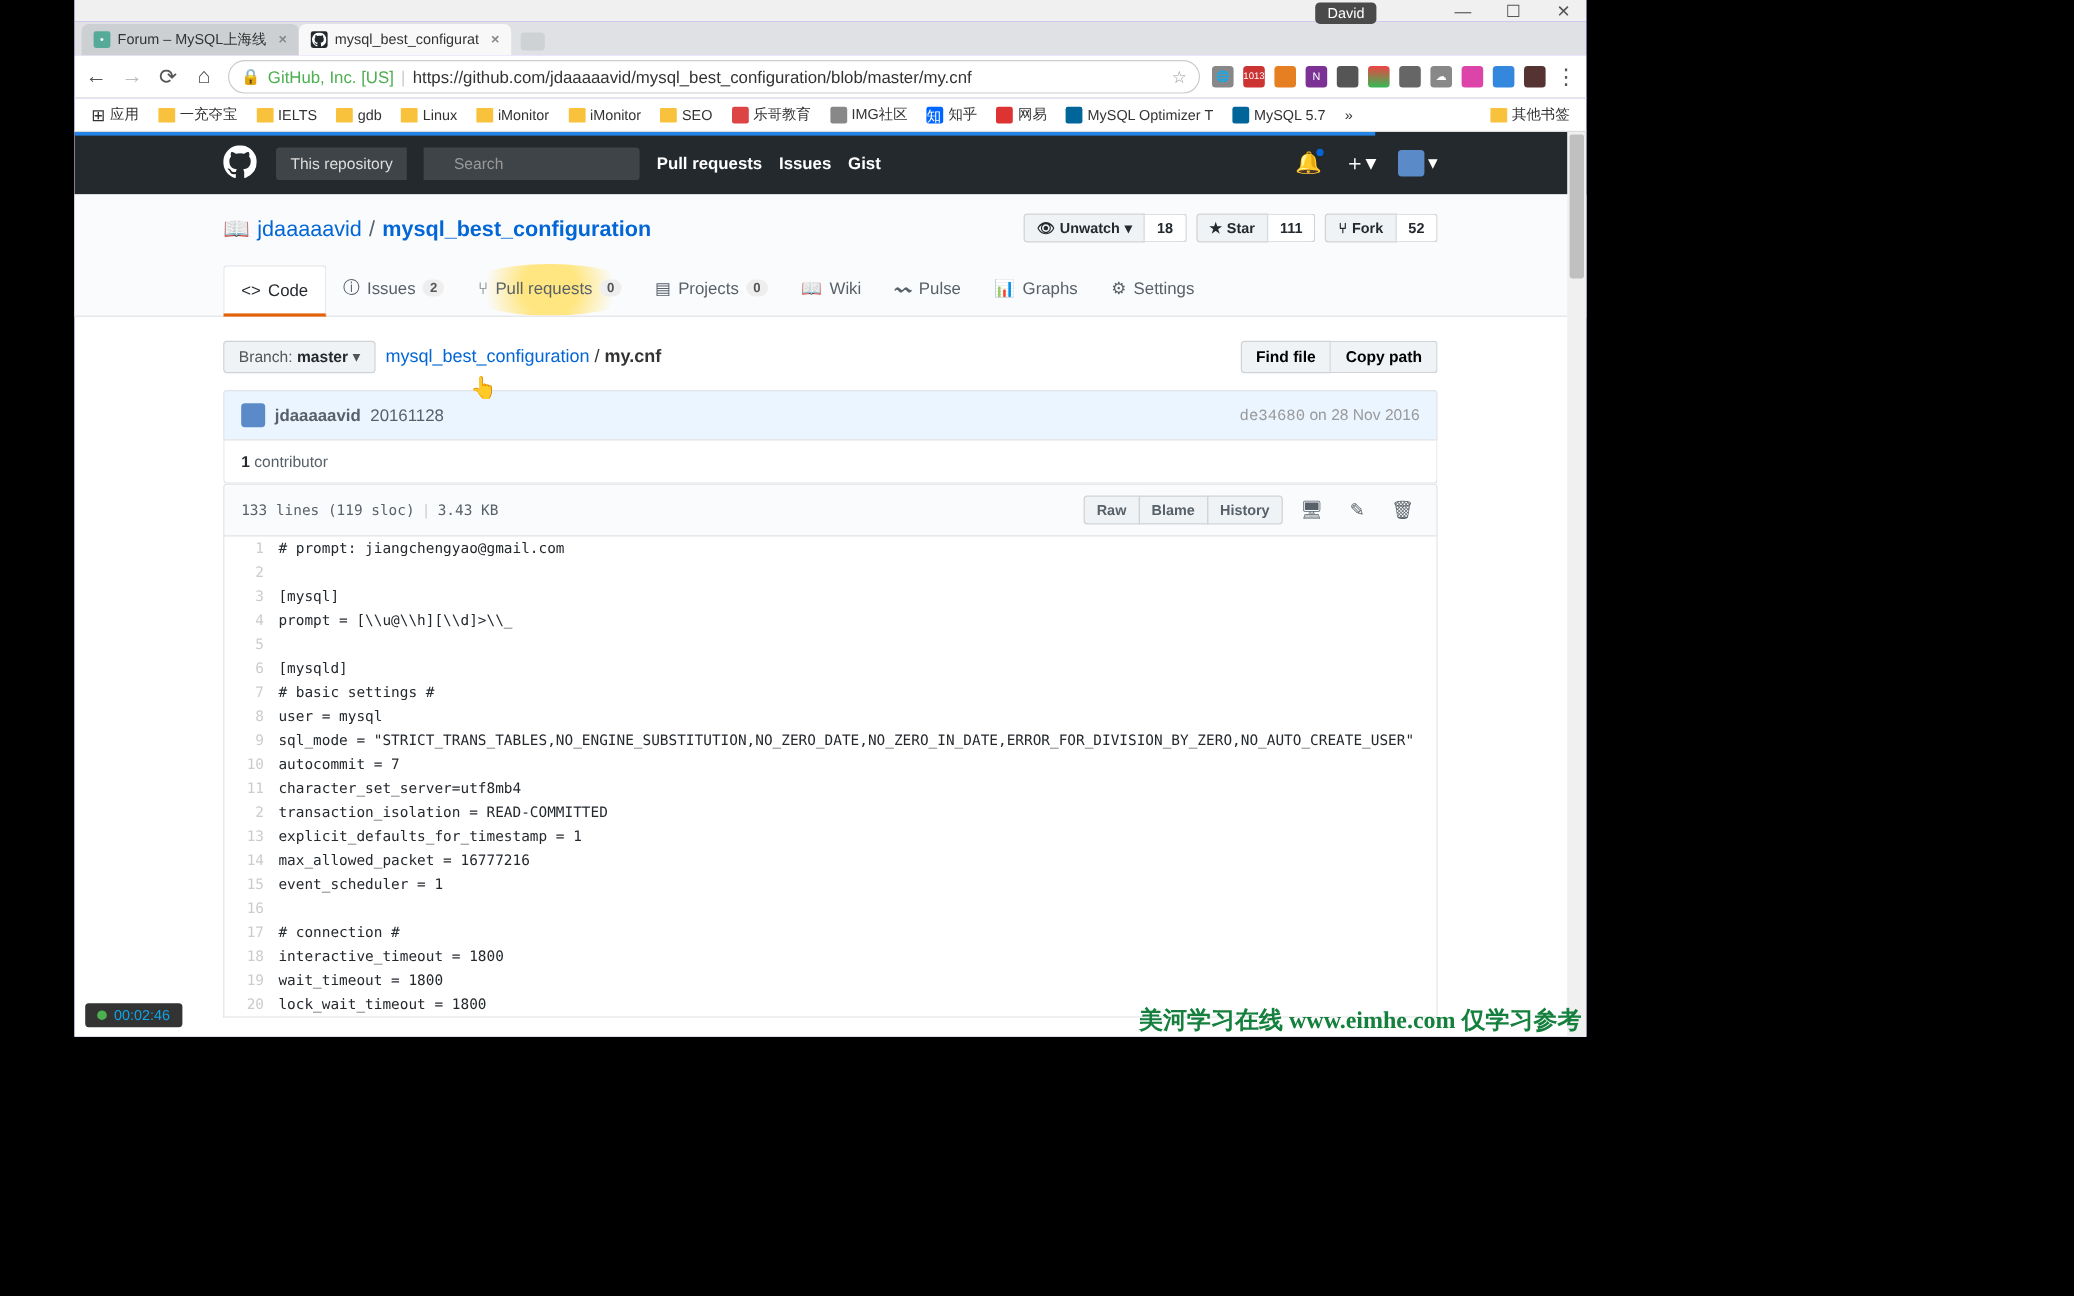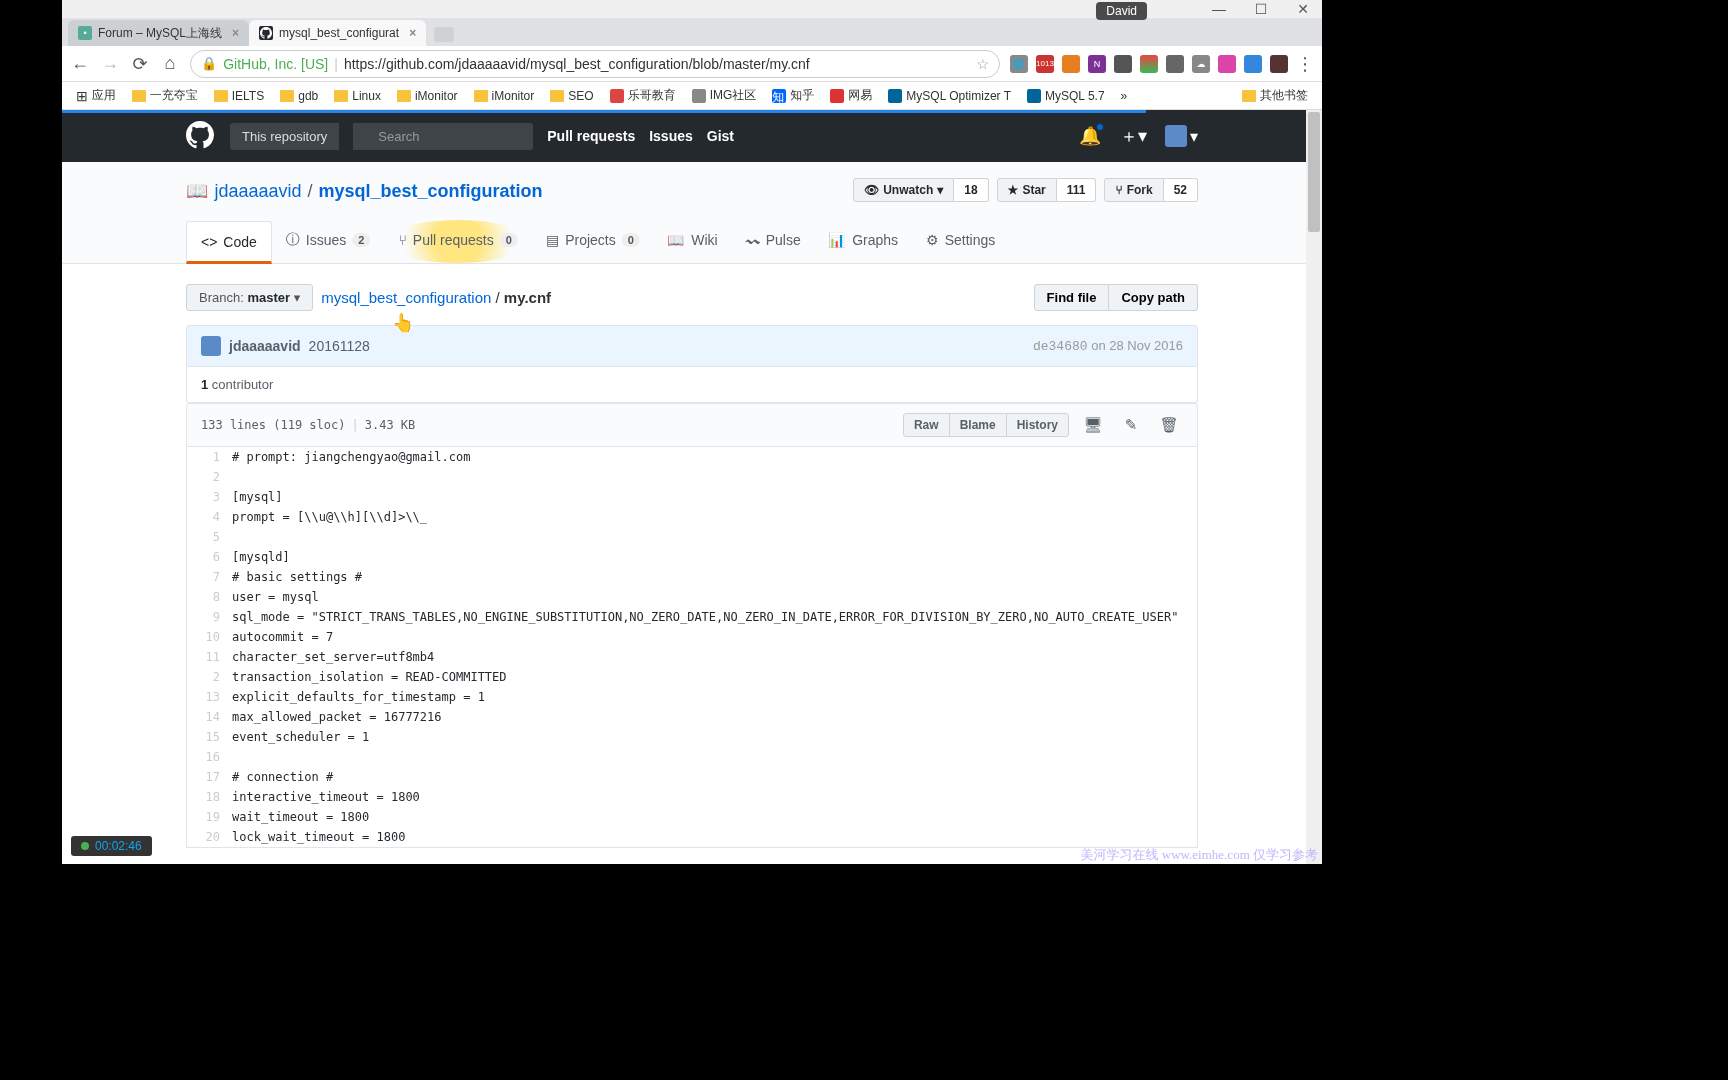--- a/index.html
+++ b/index.html
@@ -83,21 +83,21 @@
 .file-actions .ficon{width:28px;height:26px;display:flex;align-items:center;justify-content:center;color:#586069;font-size:15px;margin-left:10px}
 .code-box{border:1px solid #e1e4e8;border-top:none;font-family:Consolas,Monaco,monospace;font-size:12px;line-height:20px}
 .code-row{display:flex}
 .ln{width:45px;text-align:right;color:#ccc;padding-right:12px;user-select:none}
 .lc{flex:1;color:#24292e;white-space:pre}
 .scrollbar-v{position:absolute;right:0;top:0;width:16px;height:100%;background:#f0f0f0}
 .scroll-thumb{width:12px;height:120px;background:#c0c0c0;margin:0 auto;margin-top:2px;border-radius:2px}
 .blue-bar{position:absolute;top:0;left:0;height:3px;width:86%;background:#2585e6}
 .timer{position:absolute;left:71px;bottom:224px;background:#333;color:#0ea5e9;padding:3px 10px;border-radius:3px;font-size:12px;display:flex;align-items:center;gap:6px}
 .timer .dot{width:8px;height:8px;background:#4caf50;border-radius:50%}
-.watermark{position:absolute;right:410px;bottom:216px;color:#c4b5fd;font-size:13px;font-weight:400;font-family:SimSun,serif}
+.watermark{position:absolute;right:410px;bottom:216px;color:#15803d;font-size:20px;font-weight:700;font-family:SimSun,serif}
 </style>
 </head>
 <body>
 
 <div class="outer">
   <div class="titlebar">
     <span class="user-badge">David</span>
     <span class="tb-btn">—</span>
     <span class="tb-btn">☐</span>
     <span class="tb-btn">✕</span>

